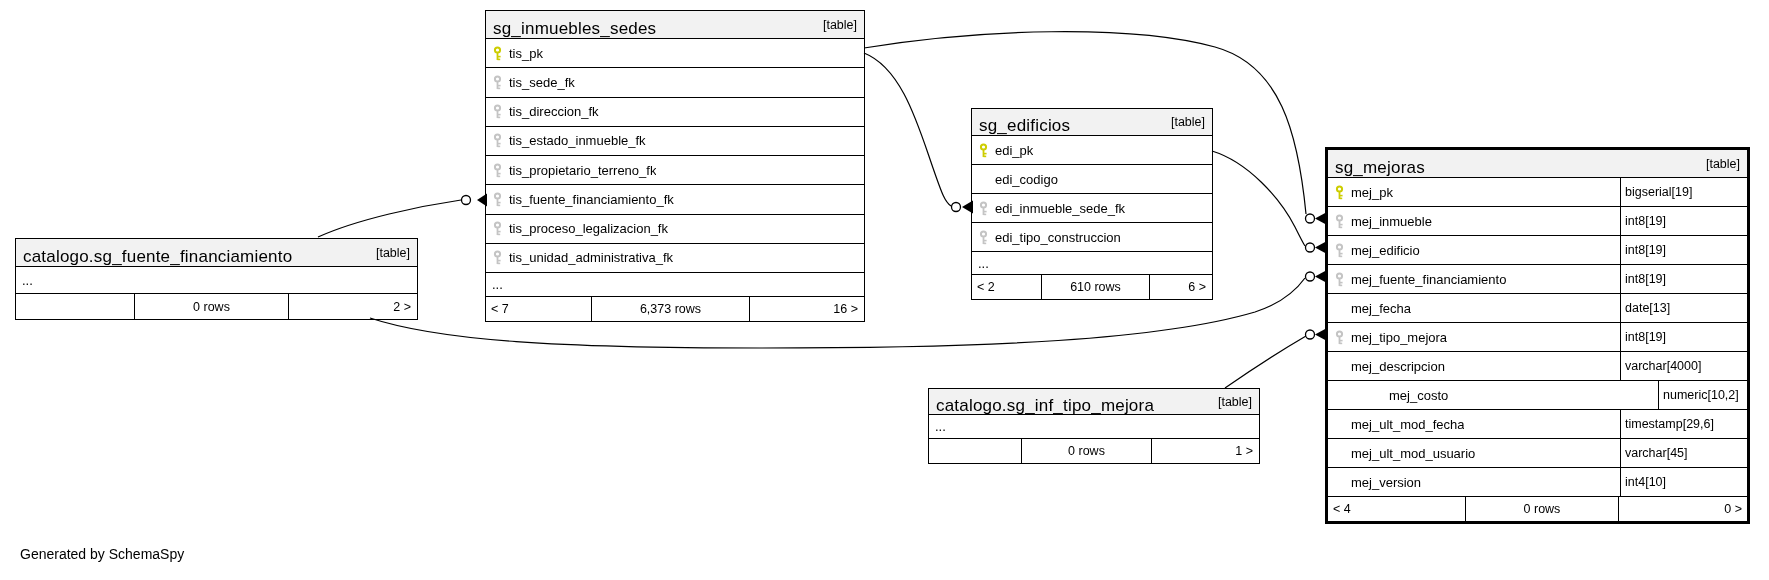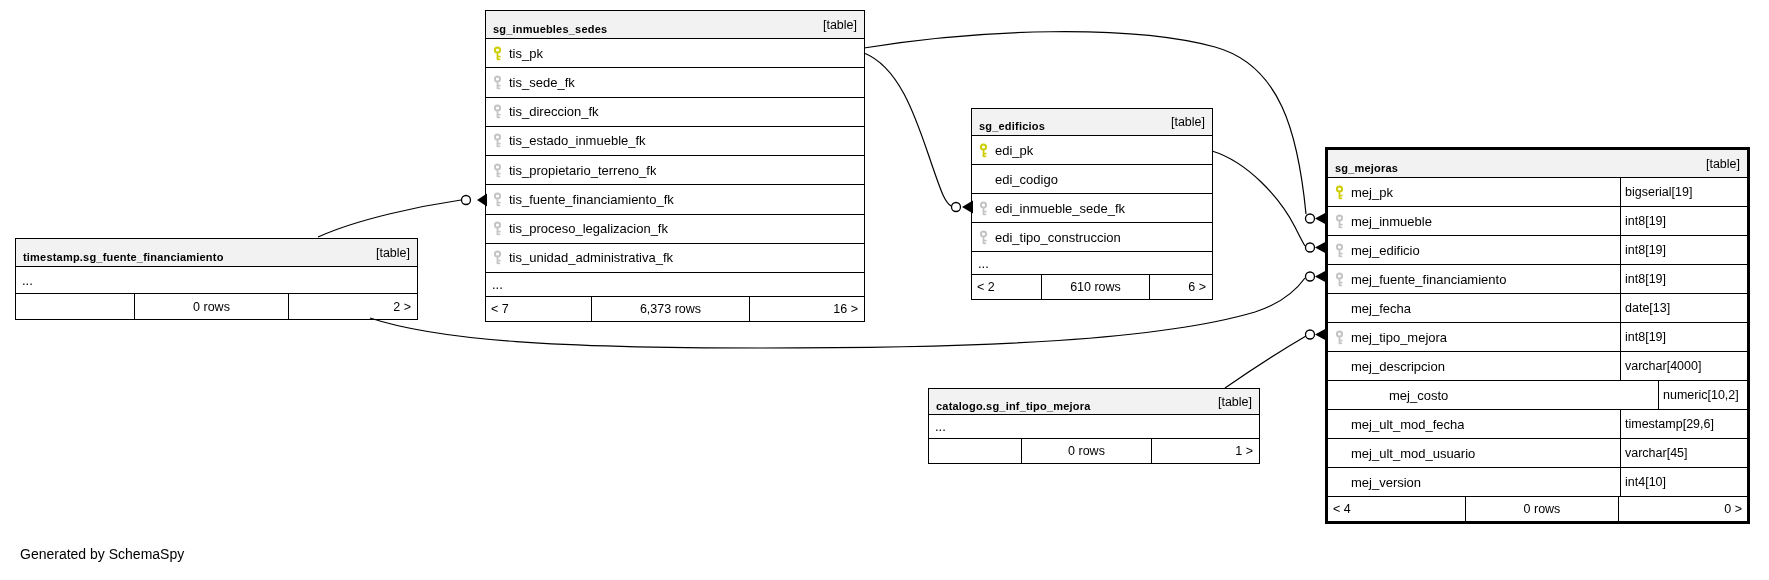--- a/index.html
+++ b/index.html
@@ -12,21 +12,21 @@
   .table-card{
     position:absolute;background:#fff;border:1.5px solid #000;
     box-sizing:border-box;
   }
   .table-card.emph{border-width:3px;}
   .t-header{
     display:flex;justify-content:space-between;align-items:center;
     background:#f2f2f2;border-bottom:1px solid #000;
     padding:0 7px;box-sizing:border-box;
   }
-  .t-title{font-weight:bold;font-size:11px;letter-spacing:.2px;margin-top:8px;}
+  .t-title{font-weight:normal;font-size:17px;letter-spacing:.2px;margin-top:8px;}
   .t-badge{font-size:12.5px;font-weight:normal;}
   .t-row{
     display:flex;align-items:center;border-bottom:1px solid #000;
     box-sizing:border-box;padding:0 0 0 6px;font-size:13px;
   }
   .t-key{width:17px;display:inline-flex;align-items:center;flex:0 0 17px;}
   .t-colname{white-space:nowrap;overflow:hidden;}
   .t-namecell{display:flex;align-items:center;height:100%;box-sizing:border-box;}
   .t-type{
     border-left:1px solid #000;height:100%;display:flex;align-items:center;
@@ -341,21 +341,21 @@
           <span class="t-type">int4[10]</span>
         </div>
         <div class="t-footer" style="height: 24px;">
           <span class="t-fcell left" style="width: 138px;">&lt; 4</span>
           <span class="t-fcell mid" style="width: 154px;">0 rows</span>
           <span class="t-fcell right" style="width: 130px;">0 &gt;</span>
         </div>
       </div>
       <div class="table-card" style="left: 15px; top: 238px; width: 403px;">
         <div class="t-header" style="height: 28px;">
-          <span class="t-title">timestamp.sg_fuente_financiamiento</span>
+          <span class="t-title">catalogo.sg_fuente_financiamiento</span>
           <span class="t-badge">[table]</span>
         </div>
         <div class="t-ellipsis" style="height: 27px;">...</div>
         <div class="t-footer" style="height: 25px;">
           <span class="t-fcell left" style="width: 118px;"></span>
           <span class="t-fcell mid" style="width: 154px;">0 rows</span>
           <span class="t-fcell right" style="width: 128px;">2 &gt;</span>
         </div>
       </div>
       <div class="table-card" style="left: 928px; top: 388px; width: 332px; text-align: right;">

